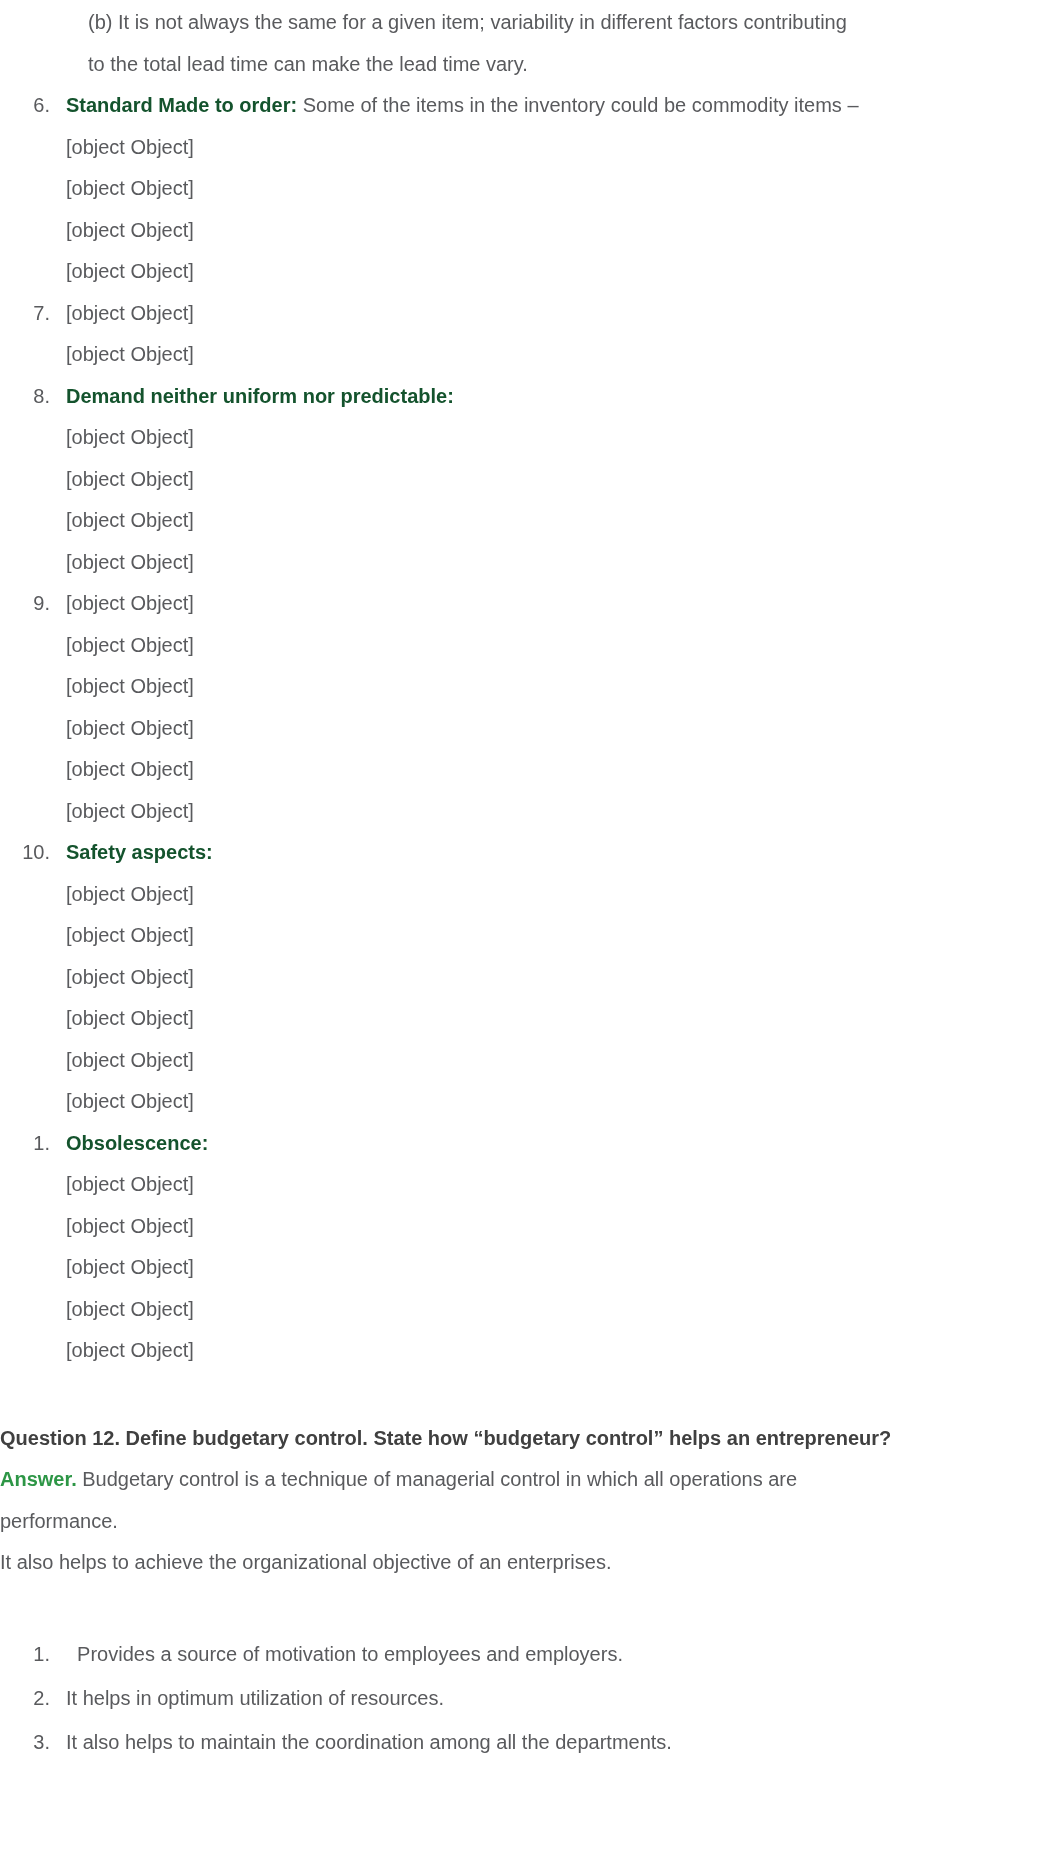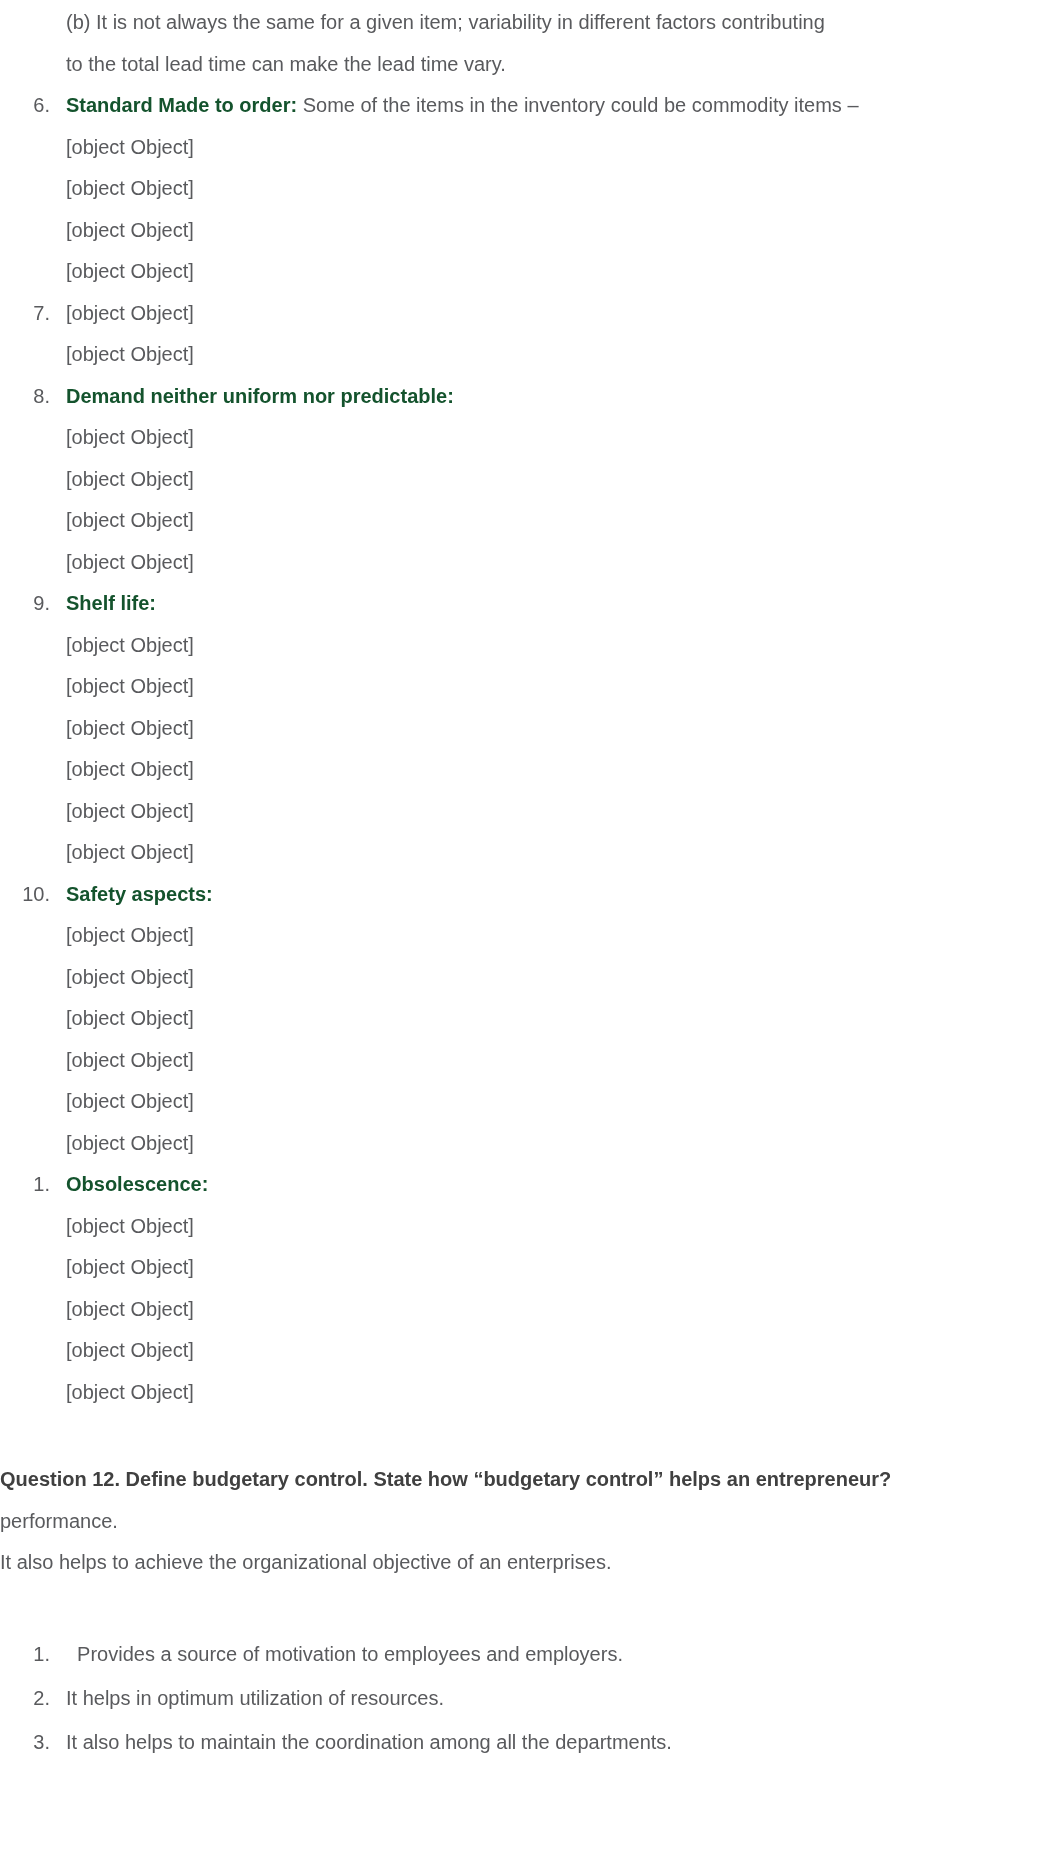--- a/index.html
+++ b/index.html
@@ -15,21 +15,21 @@
   }
   .page { padding-top: 2px; }
   .li { position: relative; padding-left: 66px; }
   .num {
     position: absolute; left: 0; top: 0;
     width: 50px; text-align: right;
     white-space: pre;
   }
   .ln { white-space: pre; }
   .b { font-weight: 700; color: #14532d; }
-  .cont { padding-left: 66px; }
+  .cont { padding-left: 88px; }
   .q-block { margin-top: 46px; }
   .q { font-weight: 700; color: #404040; }
   .ans { font-weight: 700; color: #2d9646; }
   .benefits { margin-top: 48px; }
   .benefits .ln, .benefits .num { line-height: 44px; }
 </style>
 </head>
 <body>
 
 <div class="page">
@@ -58,21 +58,20 @@
     <span class="num">8.</span>
     <div class="ln"><span class="b">Demand neither uniform nor predictable:</span><span></span></div>
     <div class="ln">[object Object]</div>
     <div class="ln">[object Object]</div>
     <div class="ln">[object Object]</div>
     <div class="ln">[object Object]</div>
   </div>
 
   <div class="li">
     <span class="num">9.</span>
-    <div class="ln"><span class="b">Shelf life:</span><span></span></div>
     <div class="ln">[object Object]</div>
     <div class="ln">[object Object]</div>
     <div class="ln">[object Object]</div>
     <div class="ln">[object Object]</div>
     <div class="ln">[object Object]</div>
     <div class="ln">[object Object]</div>
   </div>
 
   <div class="li">
     <span class="num">10.</span>
@@ -90,20 +89,21 @@
     <div class="ln"><span class="b">Obsolescence:</span><span></span></div>
     <div class="ln">[object Object]</div>
     <div class="ln">[object Object]</div>
     <div class="ln">[object Object]</div>
     <div class="ln">[object Object]</div>
     <div class="ln">[object Object]</div>
   </div>
 
   <div class="q-block">
     <div class="ln q">Question 12. Define budgetary control. State how “budgetary control” helps an entrepreneur?</div>
+    <div class="ln"><span class="ans">Answer.</span><span> Budgetary control is a technique of managerial control in which all operations are</span></div>
     <div class="ln">performance.</div>
     <div class="ln">It also helps to achieve the organizational objective of an enterprises.</div>
   </div>
 
   <div class="benefits">
     <div class="li">
       <span class="num">1.</span>
       <div class="ln">  Provides a source of motivation to employees and employers.</div>
     </div>
     <div class="li">

